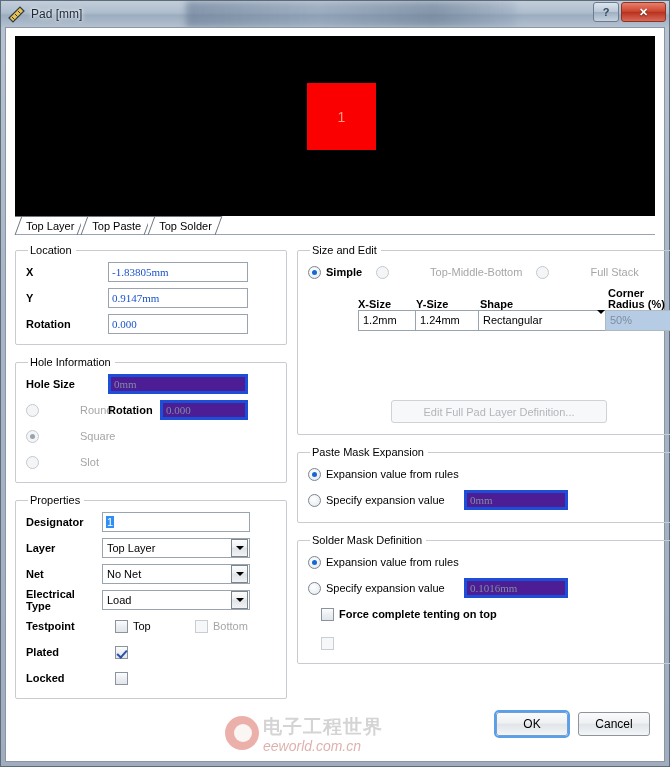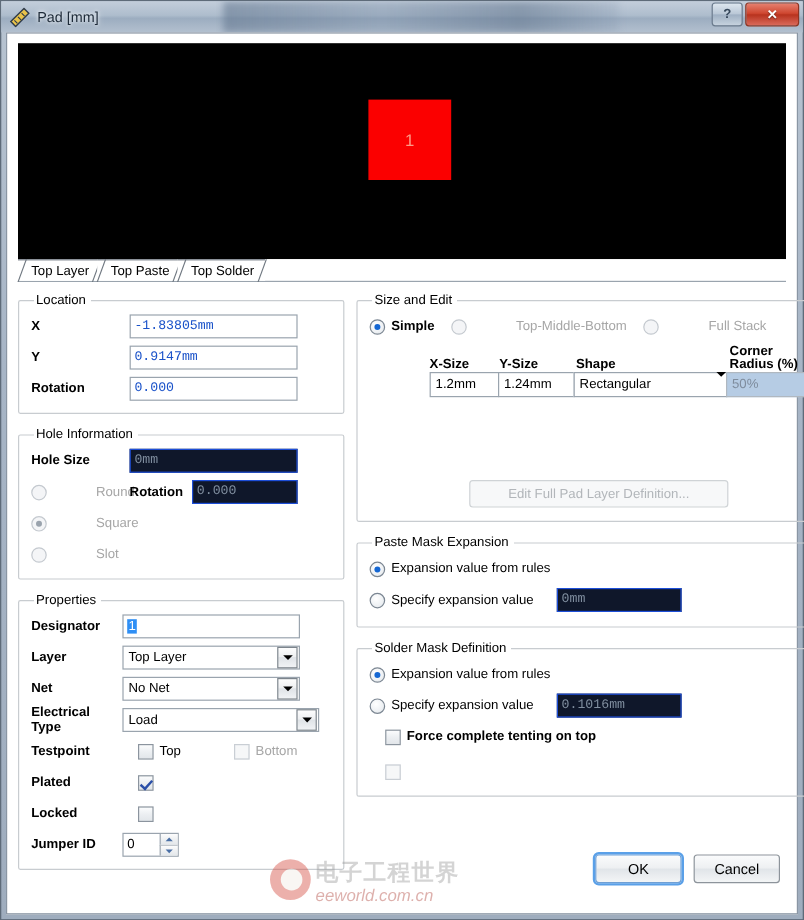--- a/index.html
+++ b/index.html
@@ -188,32 +188,32 @@
   .lbl {
     font-size: 11px;
     color: #000;
     font-weight: bold;
     flex: 0 0 auto;
   }
   .lbl.w1 { width: 82px; }
   .lbl.w2 { width: 76px; }
 
   input.tb {
-    font-family: Liberation Mono, monospace;
+    font-family: Liberation Serif, serif;
     font-size: 11px;
     height: 20px;
     padding: 0 3px;
     border: 1px solid #9aa4ae;
     background: #fff;
     color: #1a52c9;
     outline: none;
   }
   input.tb.disabled {
-    background: #0f172a;
-    border: 1px solid #1d4ed8;
+    background: #4c1d95;
+    border: 3px solid #1d4ed8;
     color: #7f8d9e;
   }
   .sel-text {
     background: #2f8ff5;
     color: #fff;
   }
 
   
   .combo {
     height: 20px;
@@ -564,21 +564,21 @@
             <div class="combo" style="width:148px">
               <span class="val">No Net</span>
               <span class="arrowbtn">
                   <span class="caret"></span>
                 </span>
             </div>
           </div>
 
           <div class="row">
             <span class="lbl w2">Electrical Type</span>
-            <div class="combo" style="width:164px">
+            <div class="combo" style="width:148px">
               <span class="val">Load</span>
               <span class="arrowbtn">
                   <span class="caret"></span>
                 </span>
             </div>
           </div>
 
           <div class="row">
             <span class="lbl w2">Testpoint</span>
             <span class="cb" style="width:80px">
@@ -598,34 +598,20 @@
             </span>
           </div>
 
           <div class="row">
             <span class="lbl w2">Locked</span>
             <span class="cb">
               <span class="box"></span>
             </span>
           </div>
 
-          <div class="row">
-            <span class="lbl w2">Jumper ID</span>
-            <span class="spin">
-              <span class="sval">0</span>
-              <span class="btns">
-                <span class="sb">
-                    <span class="up-tri"></span>
-                  </span>
-                <span class="sb">
-                    <span class="dn-tri"></span>
-                  </span>
-              </span>
-            </span>
-          </div>
         </fieldset>
       </div>
 
       <div class="col-right">
 
         <fieldset class="group" style="height:191px">
           <legend>Size and Edit</legend>
           <div class="row" style="margin-bottom:0">
             <span class="radio checked bold">
               <span class="dot"></span>

